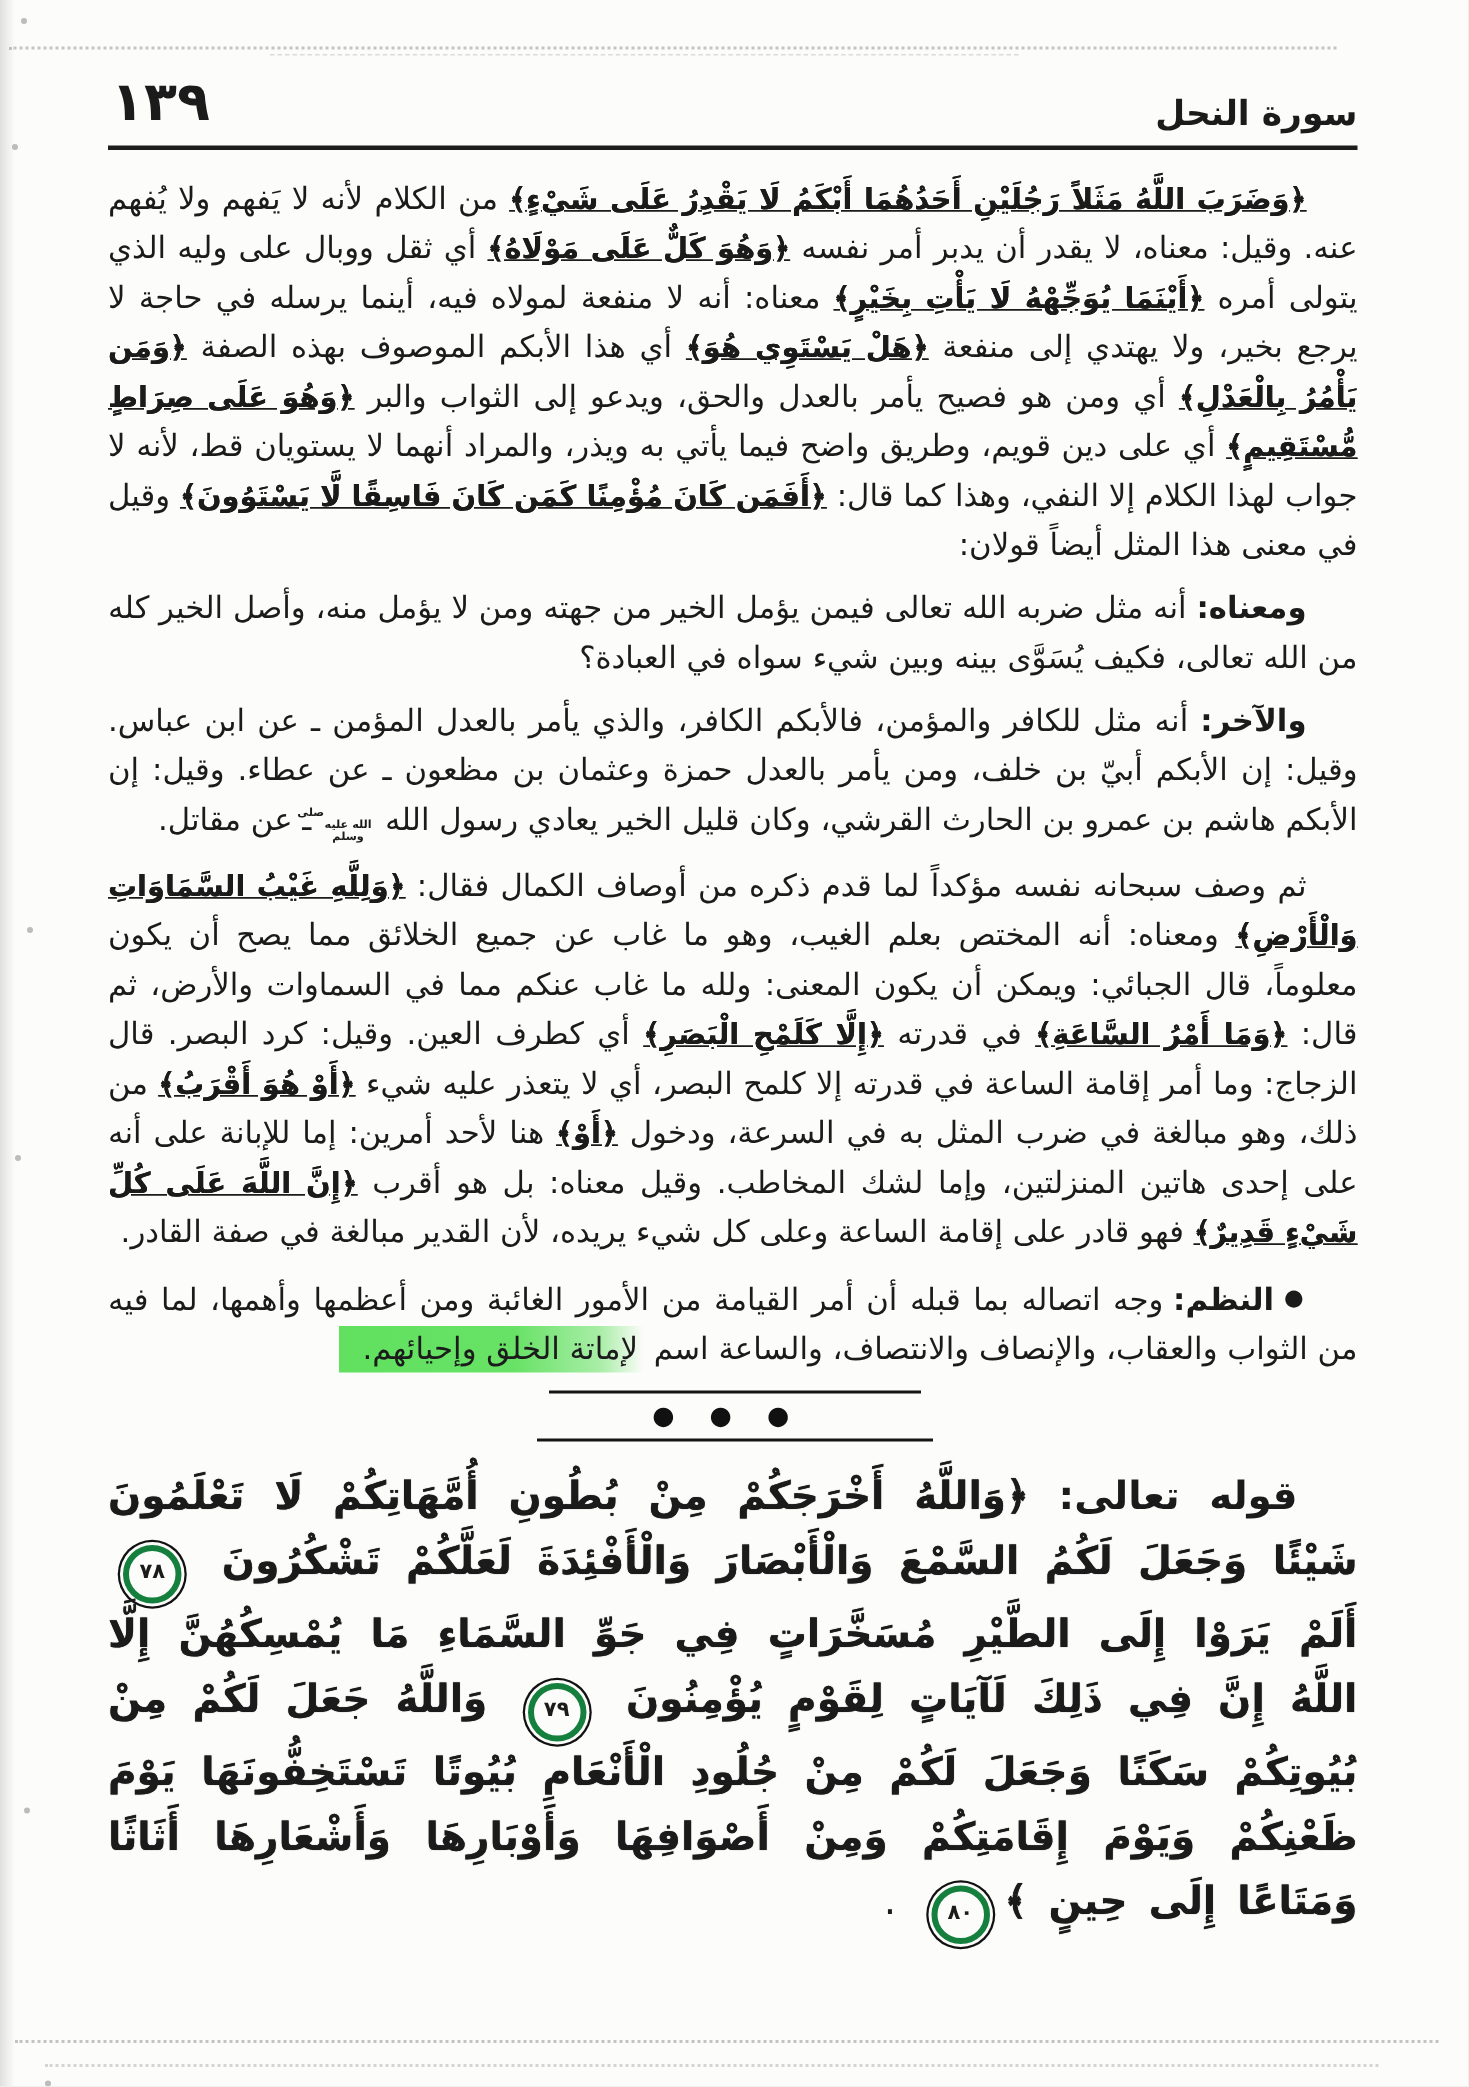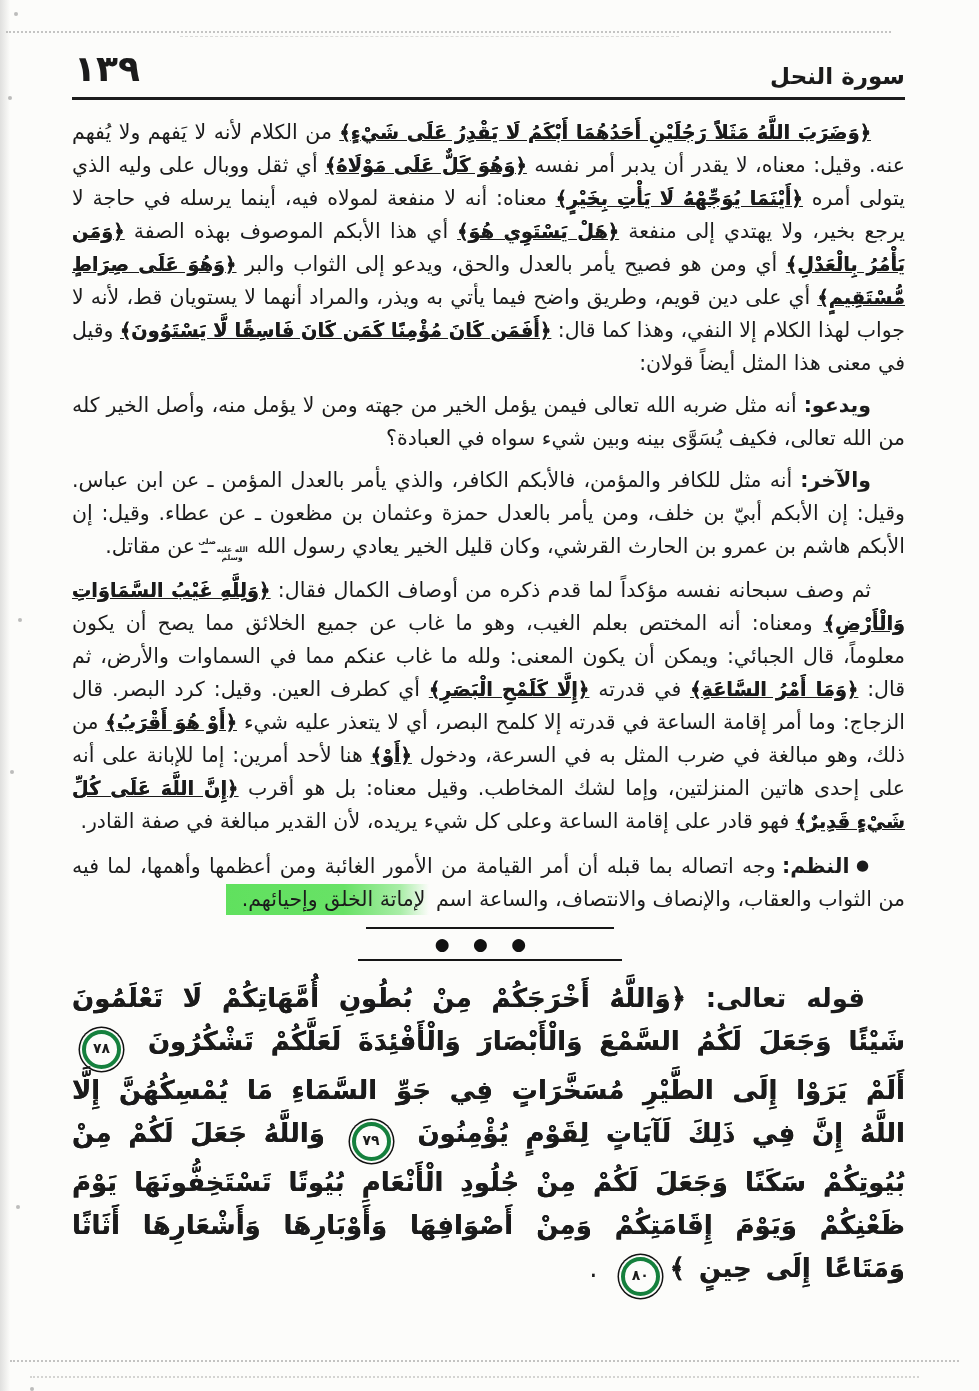--- a/index.html
+++ b/index.html
@@ -83,21 +83,21 @@
   <div class="noise-bottom2"></div>
 
   <div class="header">
     <div class="header-title">سورة النحل</div>
     <div class="page-number">١٣٩</div>
   </div>
   <div class="header-rule"></div>
 
   <div class="body-text">
     <p class="tight"><span class="run-q">﴿وَضَرَبَ اللَّهُ مَثَلاً رَجُلَيْنِ أَحَدُهُمَا أَبْكَمُ لَا يَقْدِرُ عَلَى شَيْءٍ﴾</span><span class="run-n"> من الكلام لأنه لا يَفهم ولا يُفهم عنه. وقيل: معناه، لا يقدر أن يدبر أمر نفسه </span><span class="run-q">﴿وَهُوَ كَلٌّ عَلَى مَوْلَاهُ﴾</span><span class="run-n"> أي ثقل ووبال على وليه الذي يتولى أمره </span><span class="run-q">﴿أَيْنَمَا يُوَجِّهْهُ لَا يَأْتِ بِخَيْرٍ﴾</span><span class="run-n"> معناه: أنه لا منفعة لمولاه فيه، أينما يرسله في حاجة لا يرجع بخير، ولا يهتدي إلى منفعة </span><span class="run-q">﴿هَلْ يَسْتَوِي هُوَ﴾</span><span class="run-n"> أي هذا الأبكم الموصوف بهذه الصفة </span><span class="run-q">﴿وَمَن يَأْمُرُ بِالْعَدْلِ﴾</span><span class="run-n"> أي ومن هو فصيح يأمر بالعدل والحق، ويدعو إلى الثواب والبر </span><span class="run-q">﴿وَهُوَ عَلَى صِرَاطٍ مُّسْتَقِيمٍ﴾</span><span class="run-n"> أي على دين قويم، وطريق واضح فيما يأتي به ويذر، والمراد أنهما لا يستويان قط، لأنه لا جواب لهذا الكلام إلا النفي، وهذا كما قال: </span><span class="run-q">﴿أَفَمَن كَانَ مُؤْمِنًا كَمَن كَانَ فَاسِقًا لَّا يَسْتَوُونَ﴾</span><span class="run-n"> وقيل في معنى هذا المثل أيضاً قولان:</span></p>
-    <p class="tight"><span class="run-b">ويدعو:</span><span class="run-n"> أنه مثل ضربه الله تعالى فيمن يؤمل الخير من جهته ومن لا يؤمل منه، وأصل الخير كله من الله تعالى، فكيف يُسَوَّى بينه وبين شيء سواه في العبادة؟</span></p>
+    <p class="tight"><span class="run-b">ومعناه:</span><span class="run-n"> أنه مثل ضربه الله تعالى فيمن يؤمل الخير من جهته ومن لا يؤمل منه، وأصل الخير كله من الله تعالى، فكيف يُسَوَّى بينه وبين شيء سواه في العبادة؟</span></p>
     <p><span class="run-b">والآخر:</span><span class="run-n"> أنه مثل للكافر والمؤمن، فالأبكم الكافر، والذي يأمر بالعدل المؤمن ـ عن ابن عباس. وقيل: إن الأبكم أبيّ بن خلف، ومن يأمر بالعدل حمزة وعثمان بن مظعون ـ عن عطاء. وقيل: إن الأبكم هاشم بن عمرو بن الحارث القرشي، وكان قليل الخير يعادي رسول الله </span><span class="run-s">صلى الله عليه وسلم</span><span class="run-n"> ـ عن مقاتل.</span></p>
     <p><span class="run-n">ثم وصف سبحانه نفسه مؤكداً لما قدم ذكره من أوصاف الكمال فقال: </span><span class="run-q">﴿وَلِلَّهِ غَيْبُ السَّمَاوَاتِ وَالْأَرْضِ﴾</span><span class="run-n"> ومعناه: أنه المختص بعلم الغيب، وهو ما غاب عن جميع الخلائق مما يصح أن يكون معلوماً، قال الجبائي: ويمكن أن يكون المعنى: ولله ما غاب عنكم مما في السماوات والأرض، ثم قال: </span><span class="run-q">﴿وَمَا أَمْرُ السَّاعَةِ﴾</span><span class="run-n"> في قدرته </span><span class="run-q">﴿إِلَّا كَلَمْحِ الْبَصَرِ﴾</span><span class="run-n"> أي كطرف العين. وقيل: كرد البصر. قال الزجاج: وما أمر إقامة الساعة في قدرته إلا كلمح البصر، أي لا يتعذر عليه شيء </span><span class="run-q">﴿أَوْ هُوَ أَقْرَبُ﴾</span><span class="run-n"> من ذلك، وهو مبالغة في ضرب المثل به في السرعة، ودخول </span><span class="run-q">﴿أَوْ﴾</span><span class="run-n"> هنا لأحد أمرين: إما للإبانة على أنه على إحدى هاتين المنزلتين، وإما لشك المخاطب. وقيل معناه: بل هو أقرب </span><span class="run-q">﴿إِنَّ اللَّهَ عَلَى كُلِّ شَيْءٍ قَدِيرٌ﴾</span><span class="run-n"> فهو قادر على إقامة الساعة وعلى كل شيء يريده، لأن القدير مبالغة في صفة القادر.</span></p>
     <p><span class="run-dot">● </span><span class="run-b">النظم:</span><span class="run-n"> وجه اتصاله بما قبله أن أمر القيامة من الأمور الغائبة ومن أعظمها وأهمها، لما فيه من الثواب والعقاب، والإنصاف والانتصاف، والساعة اسم </span><span class="run-hl">لإماتة الخلق وإحيائهم.</span></p>
   </div>
 
   <div class="separator">
     <div class="sep-line-top"></div>
     <div class="sep-dots">● ● ●</div>
     <div class="sep-line-bottom"></div>
   </div>

